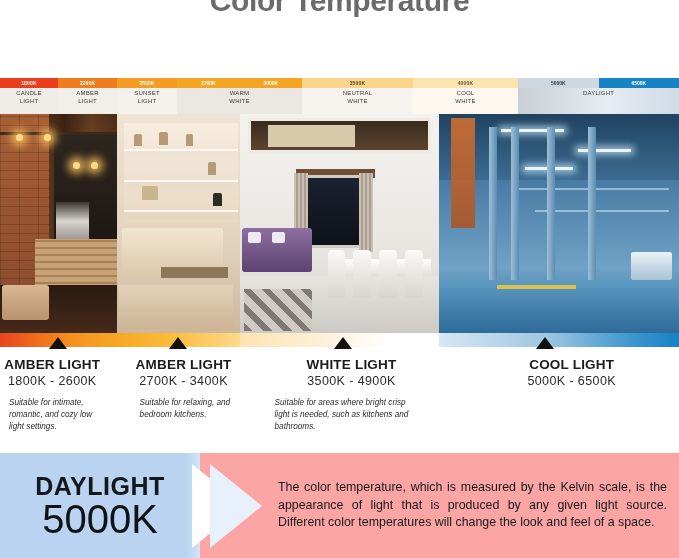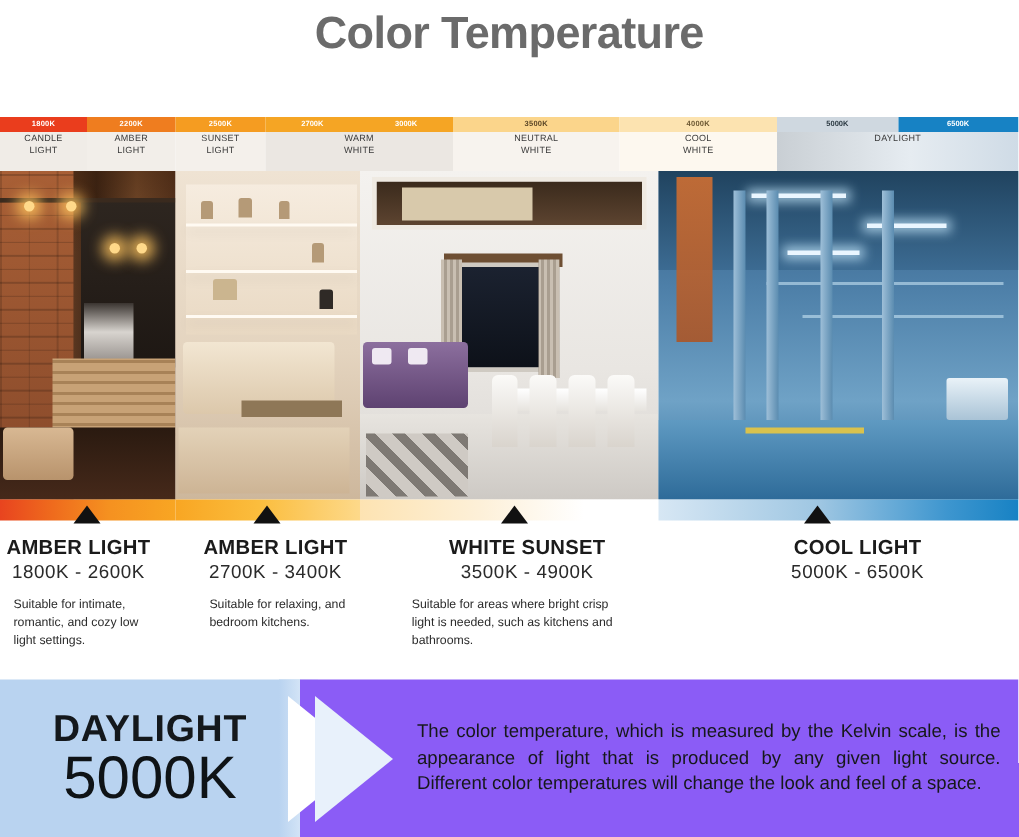--- a/index.html
+++ b/index.html
@@ -6,21 +6,21 @@
   html, body {
     width: 679px;
     height: 558px;
     background: #ffffff;
     font-family: "Liberation Sans", sans-serif;
     overflow: hidden;
   }
   .page { position: relative; width: 679px; height: 558px; background:#fff; }
 
   
-  .title-area { height: 78px; display:flex; align-items:center; justify-content:center; }
+  .title-area { height: 78px; display:flex; justify-content:center; }
   .title {
     font-size: 30px; font-weight: 700; color: #6b6b6b;
     letter-spacing: -0.4px;
     font-family: "Liberation Sans", sans-serif;
     transform: translateY(-16px);
   }
 
   
   .kstrip { display:flex; width:679px; height:36px; }
   .kseg { position:relative; display:flex; flex-direction:column; }
@@ -138,31 +138,31 @@
 
   
   .blocks { display:flex; width:679px; height:106px; padding-top:10px;gap:24px; }
   .blk { position:relative; }
   .blk h3 {
     font-size:13.5px; font-weight:700; color:#1b1b1b; letter-spacing:.2px;
     line-height:1.15; white-space:nowrap;
   }
   .blk .kel { font-size:12.5px; color:#2a2a2a; letter-spacing:.4px; margin-top:1px; white-space:nowrap; }
   .blk .desc {
-    font-size:8.2px; color:#2b2b2b; line-height:1.5; margin-top:9px;
+    font-size:8.2px; font-style:italic; color:#2b2b2b; line-height:1.5; margin-top:9px;
   }
   .blk.center { text-align:center; }
 
   
   .banner { position:absolute; left:0; bottom:0; width:679px; height:105px; display:flex; }
   .bl { width:200px; background:#b9d3f0; position:relative; display:flex;
         flex-direction:column; align-items:center; justify-content:center; }
   .bl .dl { font-size:25px; font-weight:700; color:#14181c; letter-spacing:.5px; }
   .bl .k5 { font-size:40px; font-weight:400; color:#0f1316; line-height:1; margin-top:-2px; }
-  .br { flex:1; background:#8b5cf6; position:relative; display:flex; align-items:center; }
+  .br { flex:1; background:#fca5a5; position:relative; display:flex; align-items:center; }
   .chev { position:absolute; left:-8px; top:50%; transform:translateY(-50%);
           width:0; height:0; border-top:42px solid transparent;
           border-bottom:42px solid transparent; border-left:52px solid #ffffff; }
   .chev2 { position:absolute; left:10px; top:50%; transform:translateY(-50%);
           width:0; height:0; border-top:42px solid transparent;
           border-bottom:42px solid transparent; border-left:52px solid #e8f1fb; }
   .btext {
     position:relative; z-index:3; margin-left:78px; margin-right:12px;
     font-size:12.4px; line-height:1.45; color:#16181a; text-align:justify;
   }
@@ -348,21 +348,21 @@
       <div class="desc" style="text-align:left; padding:0 6px 0 9px;">Suitable for intimate, romantic, and cozy low light settings.</div>
     </div>
 
     <div class="blk center" style="width:123px;">
       <h3>AMBER LIGHT</h3>
       <div class="kel">2700K - 3400K</div>
       <div class="desc" style="text-align:left; padding:0 6px 0 11px;">Suitable for relaxing, and bedroom kitchens.</div>
     </div>
 
     <div class="blk center" style="width:199px;">
-      <h3>WHITE SUNSET</h3>
+      <h3>WHITE LIGHT</h3>
       <div class="kel">3500K - 4900K</div>
       <div class="desc" style="text-align:left; padding:0 28px 0 12px;">Suitable for areas where bright crisp light is needed, such as kitchens and bathrooms.</div>
     </div>
 
     <div class="blk center" style="width:240px;">
       <h3>COOL LIGHT</h3>
       <div class="kel">5000K - 6500K</div>
     </div>
   </div>
 

